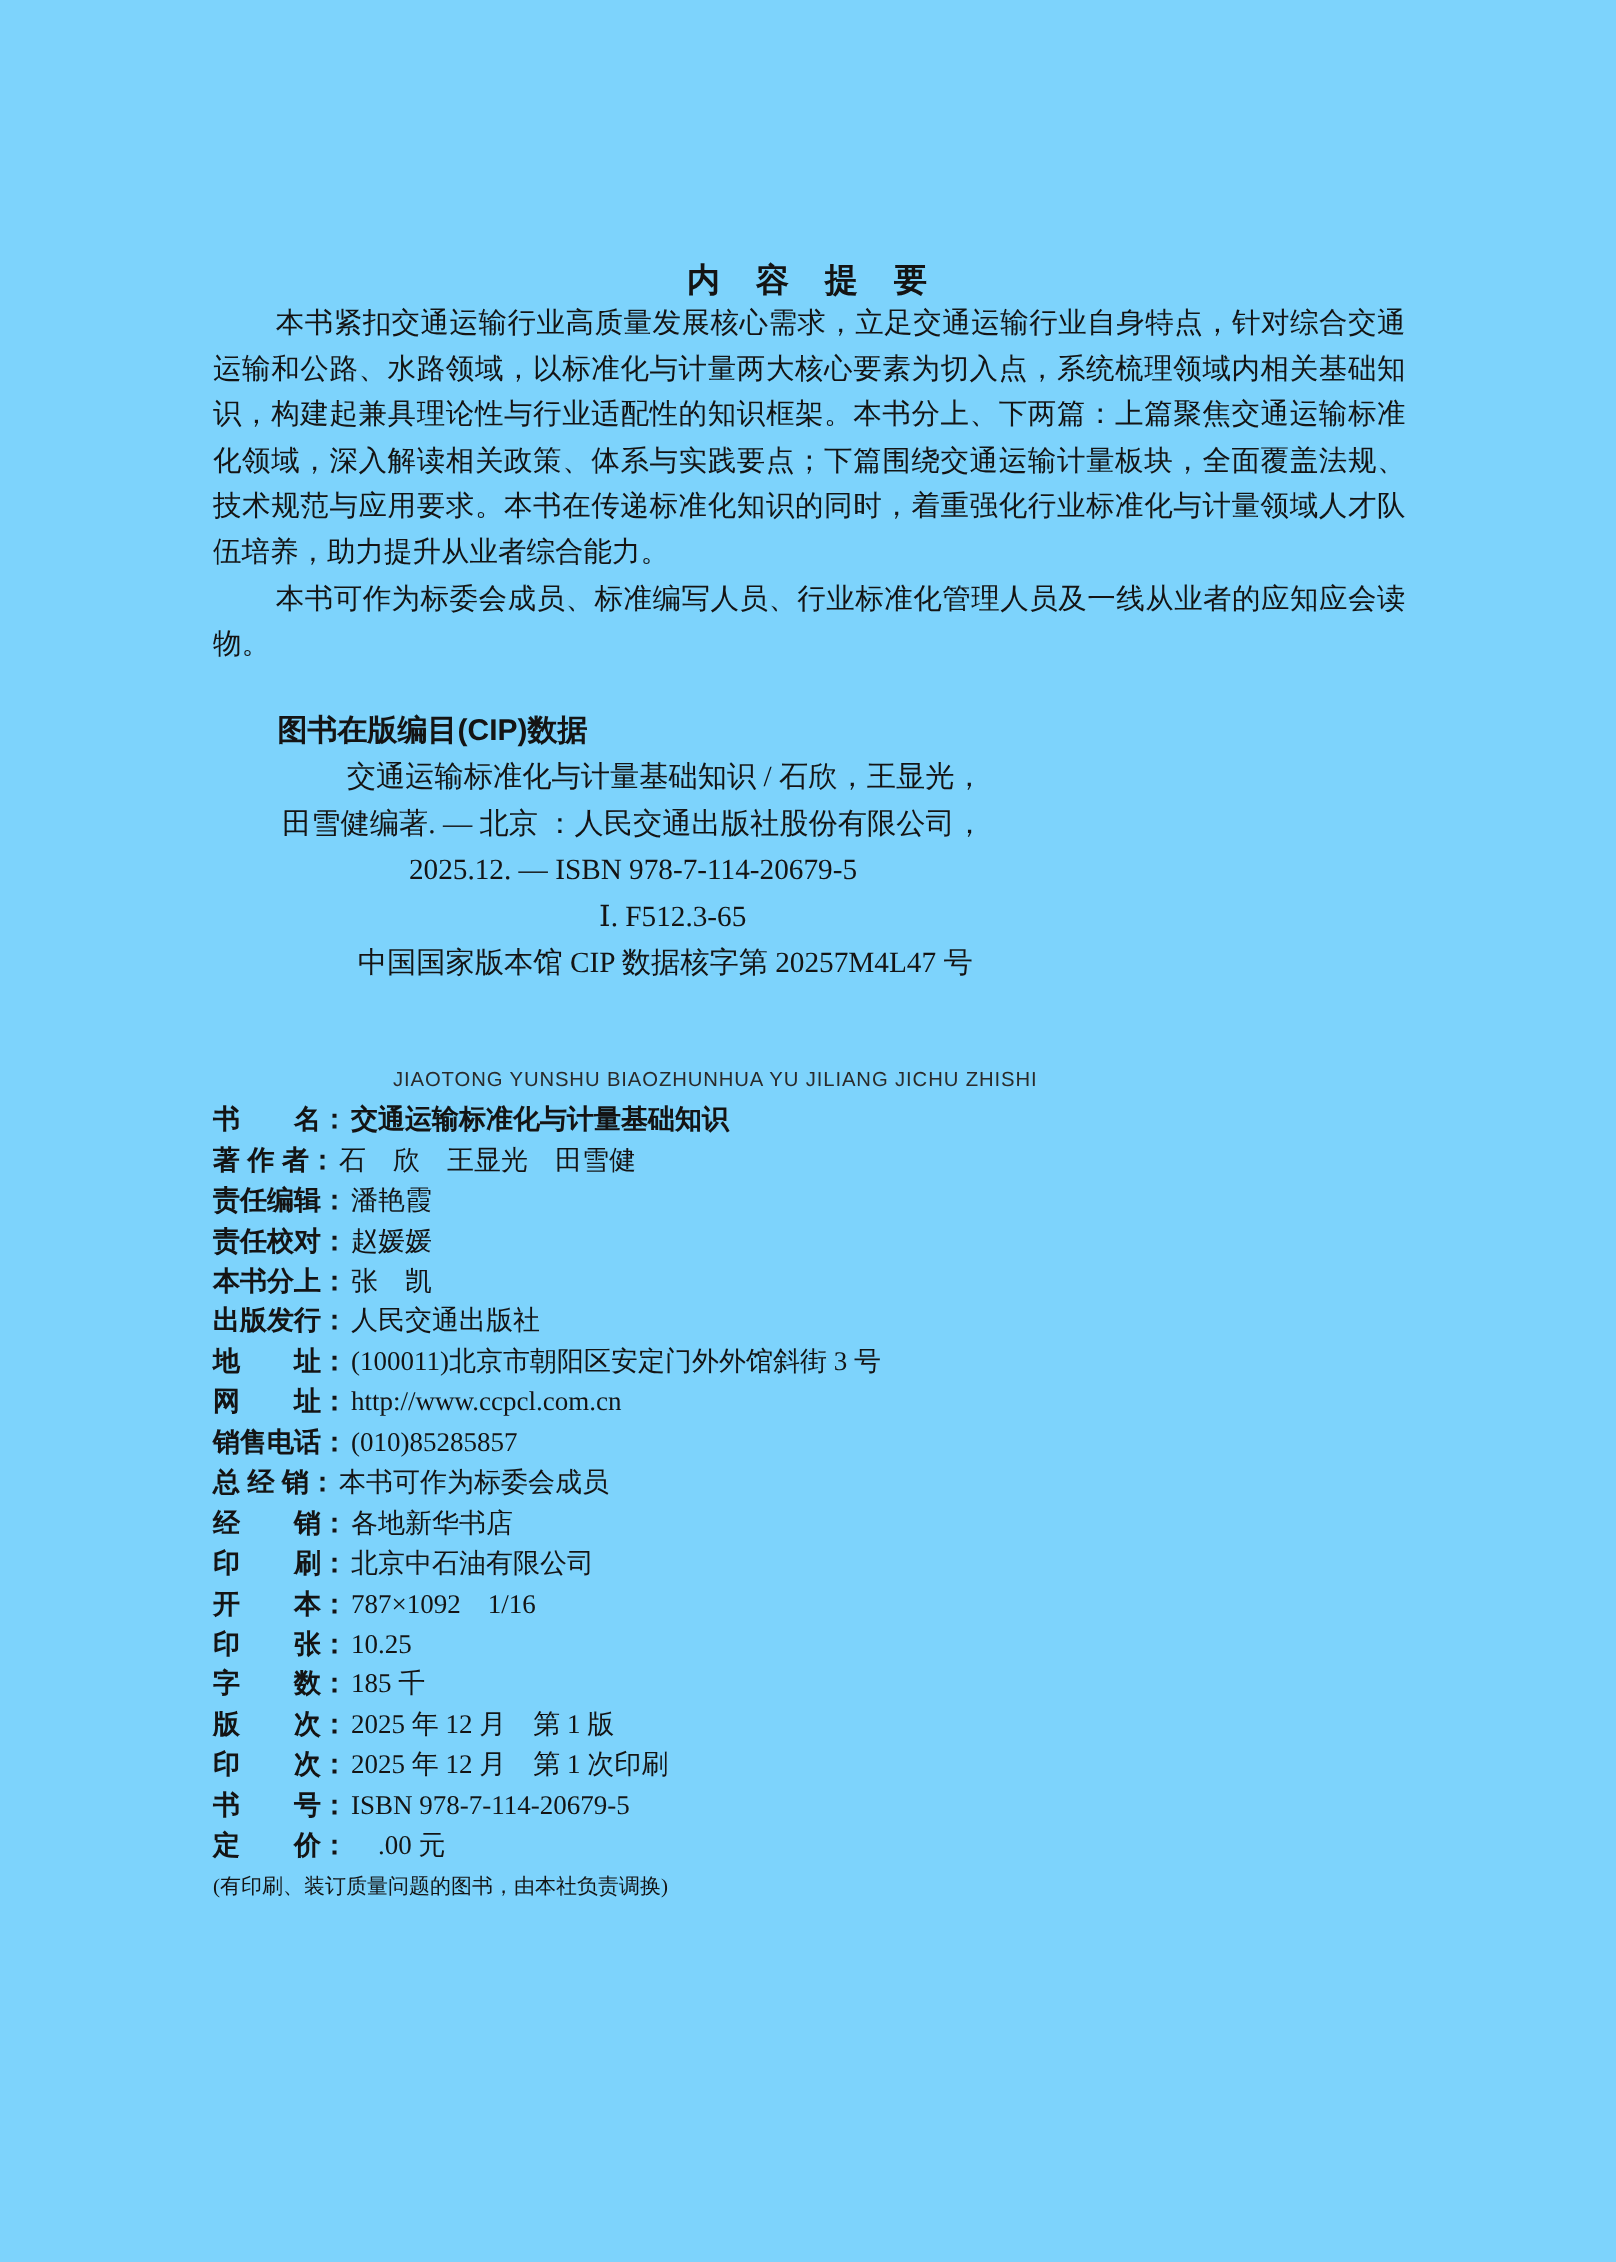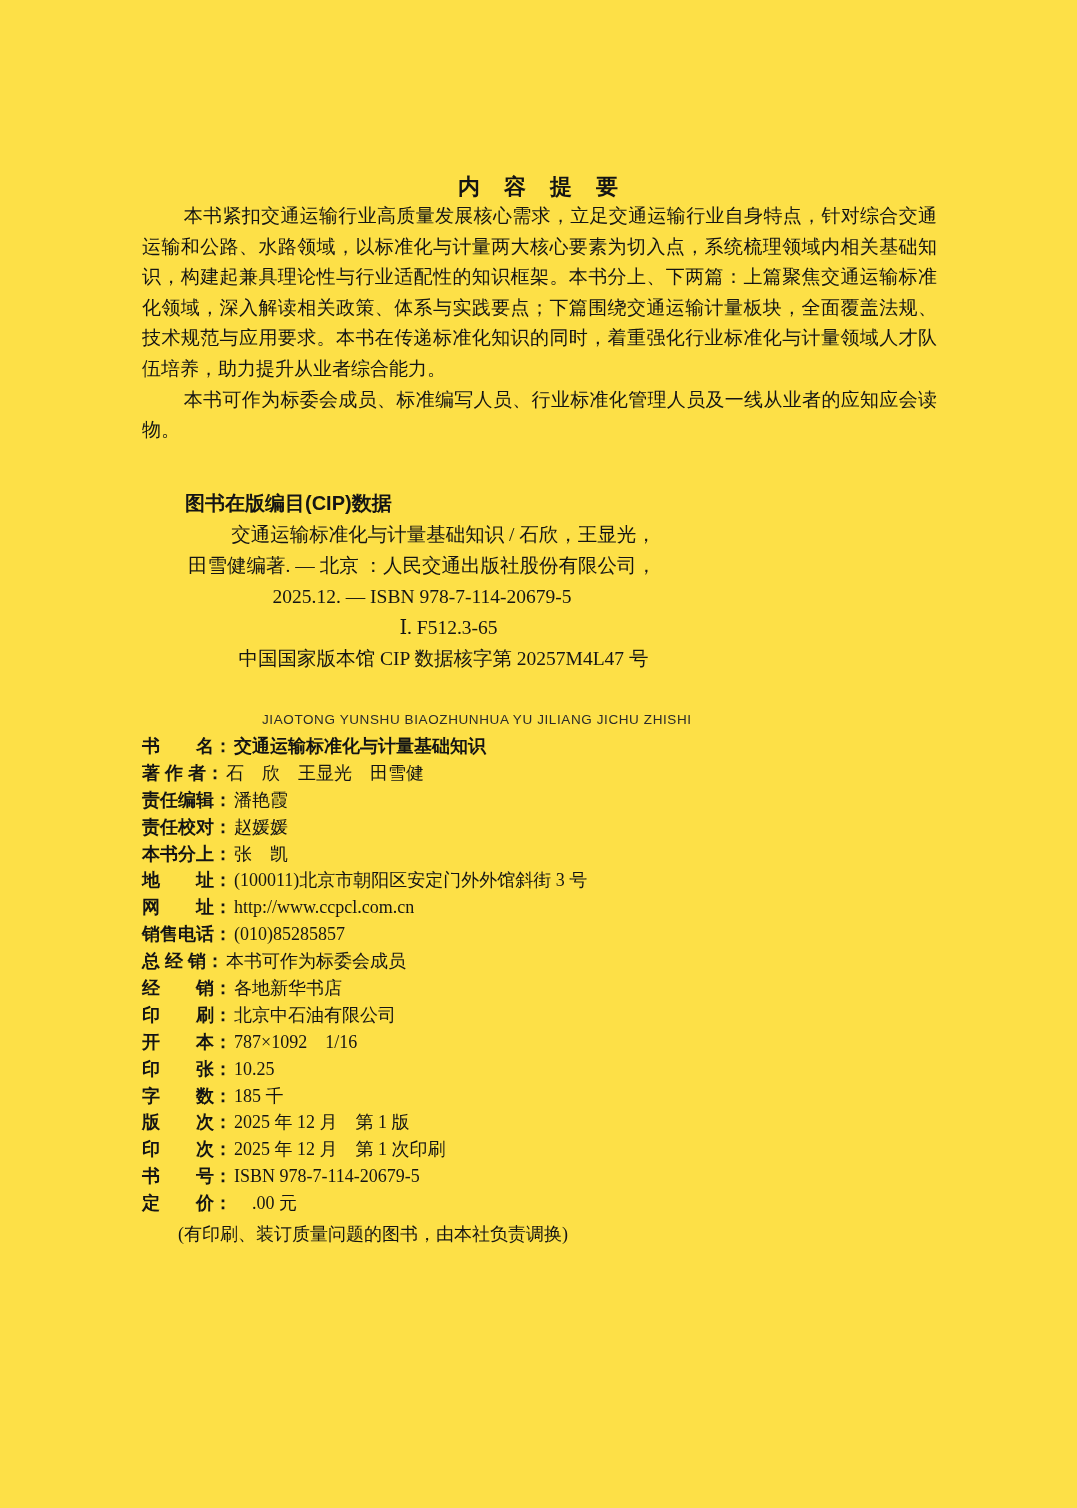--- a/index.html
+++ b/index.html
@@ -5,21 +5,21 @@
   html, body {
     margin: 0;
     padding: 0;
     background: #e8e8e8;
   }
   .page {
     position: relative;
     width: 1077px;
     height: 1508px;
     margin: 0 auto;
-    background: #fde047;
+    background: #7dd3fc;
     color: #141414;
     font-family: "Liberation Serif", "DejaVu Serif", serif;
     overflow: hidden;
   }
   
   .summary-title {
     position: absolute;
     top: 172px;
     left: 0;
     width: 100%;
@@ -40,21 +40,21 @@
     text-align: justify;
     text-justify: inter-character;
   }
   .summary-body p {
     margin: 0;
     text-indent: 2.2em;
   }
   
   .cip-block {
     position: absolute;
-    top: 488px;
+    top: 472px;
     left: 142px;
     width: 560px;
     font-size: 19.5px;
     line-height: 31px;
   }
   .cip-heading {
     font-family: "Liberation Sans", "DejaVu Sans", sans-serif;
     font-weight: 700;
     font-size: 20px;
     padding-left: 43px;
@@ -96,23 +96,22 @@
     white-space: pre;
     margin-left: 2px;
   }
   .colophon-row .row-value.bold-value {
     font-family: "Liberation Sans", "DejaVu Sans", sans-serif;
     font-weight: 700;
     text-align: right;
   }
   .colophon-note {
     margin-top: 4px;
-    font-size: 18px;
-    white-space: pre;
-    margin-left: 36px;
+    font-size: 14px;
+    white-space: pre;
   }
 </style>
 </head>
 <body>
 
 <div class="page">
 
   <div class="summary-title">内　容　提　要</div>
 
   <div class="summary-body">
@@ -146,20 +145,24 @@
     </div>
     <div class="colophon-row">
       <span class="row-label">责任校对：</span>
       <span class="row-value">赵媛媛</span>
     </div>
     <div class="colophon-row">
       <span class="row-label">本书分上：</span>
       <span class="row-value">张　凯</span>
     </div>
     <div class="colophon-row">
+      <span class="row-label">出版发行：</span>
+      <span class="row-value">人民交通出版社</span>
+    </div>
+    <div class="colophon-row">
       <span class="row-label">地　　址：</span>
       <span class="row-value">(100011)北京市朝阳区安定门外外馆斜街 3 号</span>
     </div>
     <div class="colophon-row">
       <span class="row-label">网　　址：</span>
       <span class="row-value">http://www.ccpcl.com.cn</span>
     </div>
     <div class="colophon-row">
       <span class="row-label">销售电话：</span>
       <span class="row-value">(010)85285857</span>

